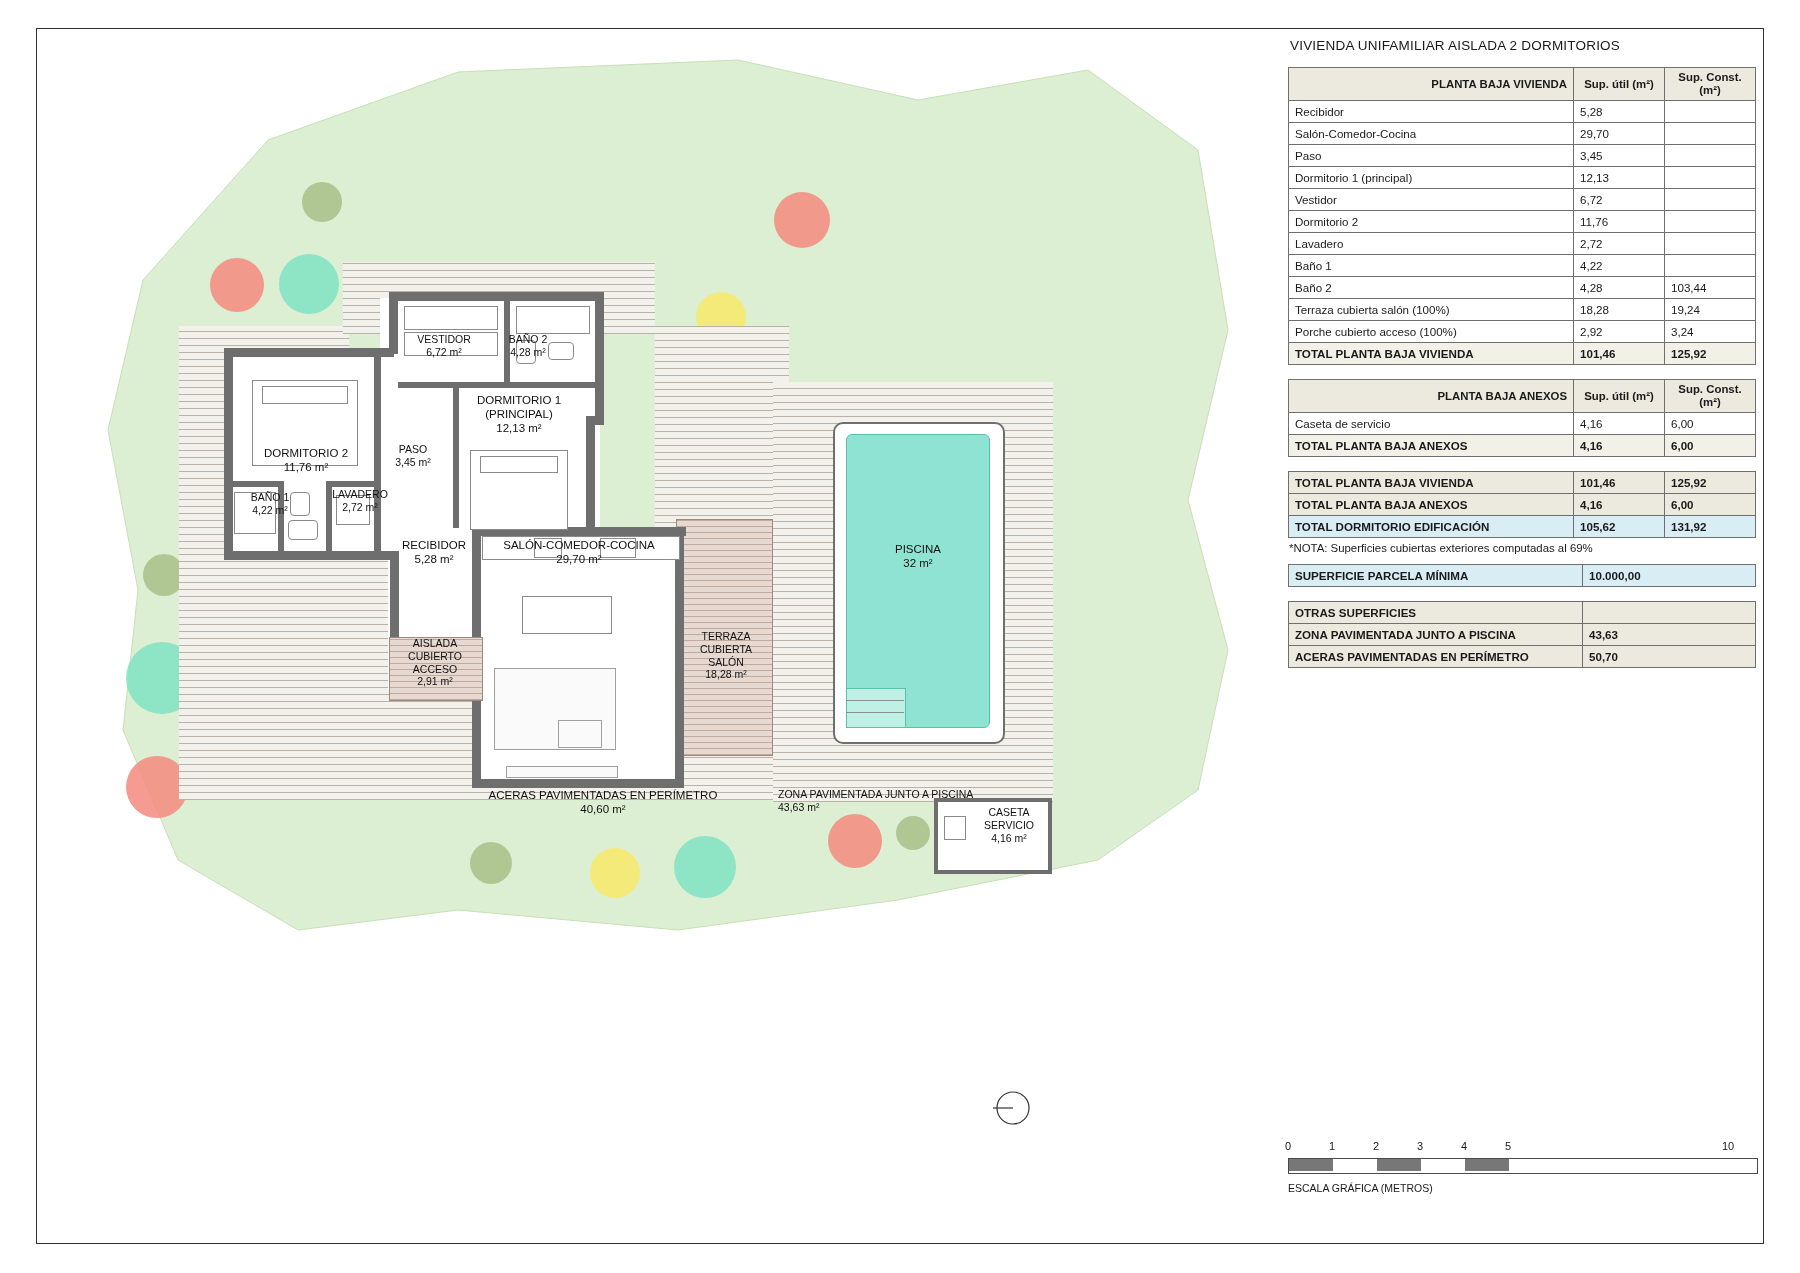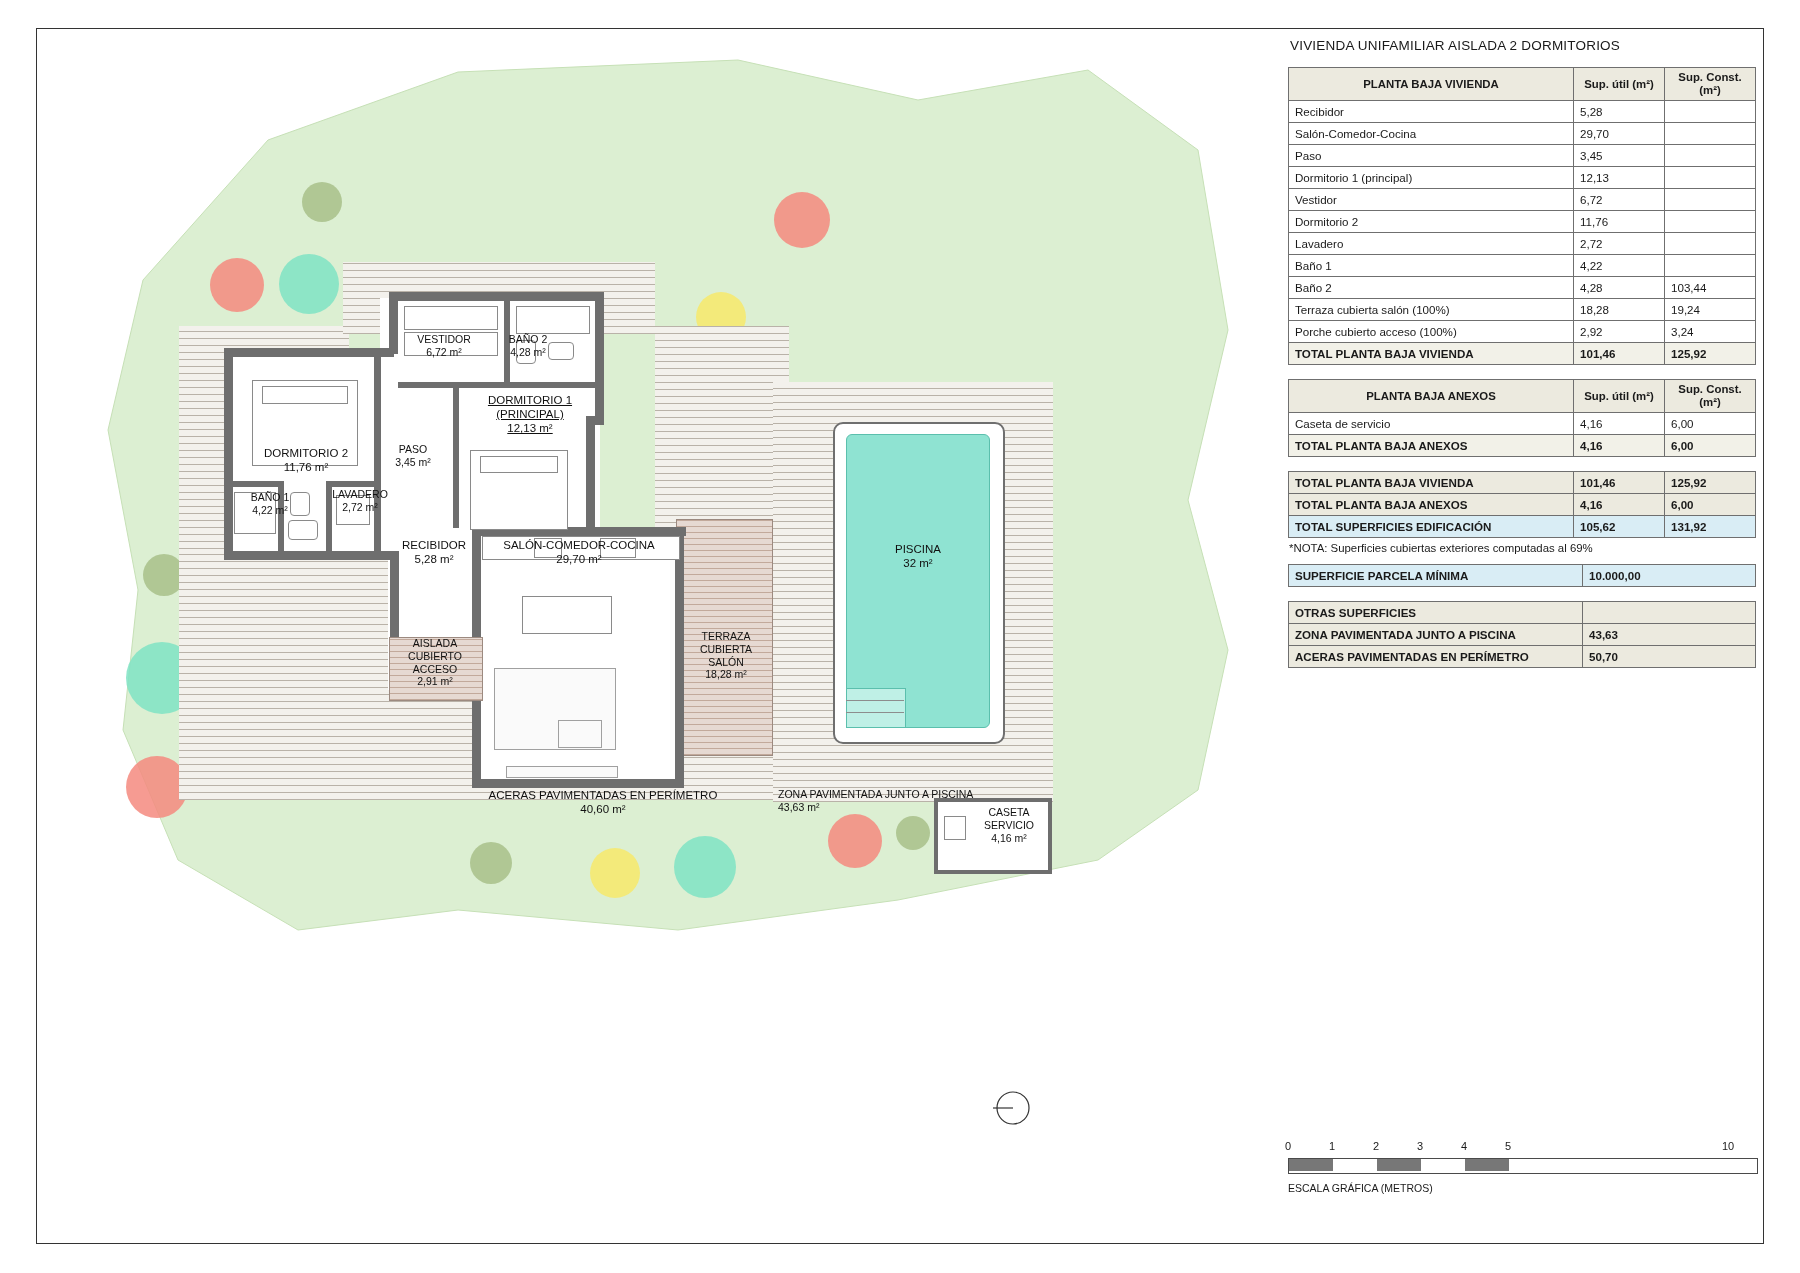--- a/index.html
+++ b/index.html
@@ -29,21 +29,21 @@
   .furn-l{position:absolute;border:1px solid #a0a0a0;background:#fafafa;}
   .pool-outer{position:absolute;border:2px solid #6f6f6f;background:#fff;border-radius:10px;}
   .pool-inner{position:absolute;background:#8fe3d2;border:1px solid #5bbfad;border-radius:6px;}
 
   
   .side{position:absolute;left:1282px;top:30px;width:480px;}
   .doc-title{font-size:13.5px;font-weight:400;letter-spacing:.2px;margin:8px 0 14px 8px;}
   table{border-collapse:collapse;width:468px;margin-left:6px;font-size:11.6px;}
   td{border:1px solid #6f6f6f;padding:3px 6px;height:15px;}
   .hdr td{background:#eceadf;font-weight:700;text-align:center;font-size:11.4px;line-height:1.15;}
-  .hdr td.left{text-align:center;}
+  .hdr td.left{text-align:right;}
   .num{width:78px;}
   .tot td{font-weight:700;background:#f2f1e8;}
   .tot2 td{font-weight:700;background:#eceadf;}
   .hl td{background:#d9edf5;font-weight:700;}
   .note{font-size:11.4px;margin:4px 0 10px 7px;}
   .gap{height:14px;}
 
   
   .scalewrap{position:absolute;left:1288px;top:1140px;width:470px;}
   .sc-nums{position:relative;height:16px;font-size:11px;}
@@ -181,21 +181,21 @@
       <div>6,72 m²</div>
     </div>
     <div class="label lbl-small" style="left:452px;top:303px;width:76px;">
       <div>BAÑO 2</div>
       <div>4,28 m²</div>
     </div>
     <div class="label lbl-small" style="left:340px;top:413px;width:70px;">
       <div>PASO</div>
       <div>3,45 m²</div>
     </div>
-    <div class="label" style="left:422px;top:363px;width:140px;text-decoration:underline;">
+    <div class="label" style="left:411px;top:363px;width:140px;">
       <div>DORMITORIO 1</div>
       <div>(PRINCIPAL)</div>
       <div>12,13 m²</div>
     </div>
     <div class="label" style="left:340px;top:508px;width:112px;">
       <div>RECIBIDOR</div>
       <div>5,28 m²</div>
     </div>
     <div class="label" style="left:428px;top:508px;width:226px;">
       <div>SALÓN-COMEDOR-COCINA</div>
@@ -335,21 +335,21 @@
             <td>TOTAL PLANTA BAJA VIVIENDA</td>
             <td class="num">101,46</td>
             <td class="num">125,92</td>
           </tr>
       <tr class="tot2">
             <td>TOTAL PLANTA BAJA ANEXOS</td>
             <td class="num">4,16</td>
             <td class="num">6,00</td>
           </tr>
       <tr class="hl">
-            <td>TOTAL SUPERFICIES EDIFICACIÓN</td>
+            <td>TOTAL DORMITORIO EDIFICACIÓN</td>
             <td class="num">105,62</td>
             <td class="num">131,92</td>
           </tr>
     </tbody>
       </table>
 
     <div class="note">*NOTA: Superficies cubiertas exteriores computadas al 69%</div>
 
     <table>
       <tbody>

